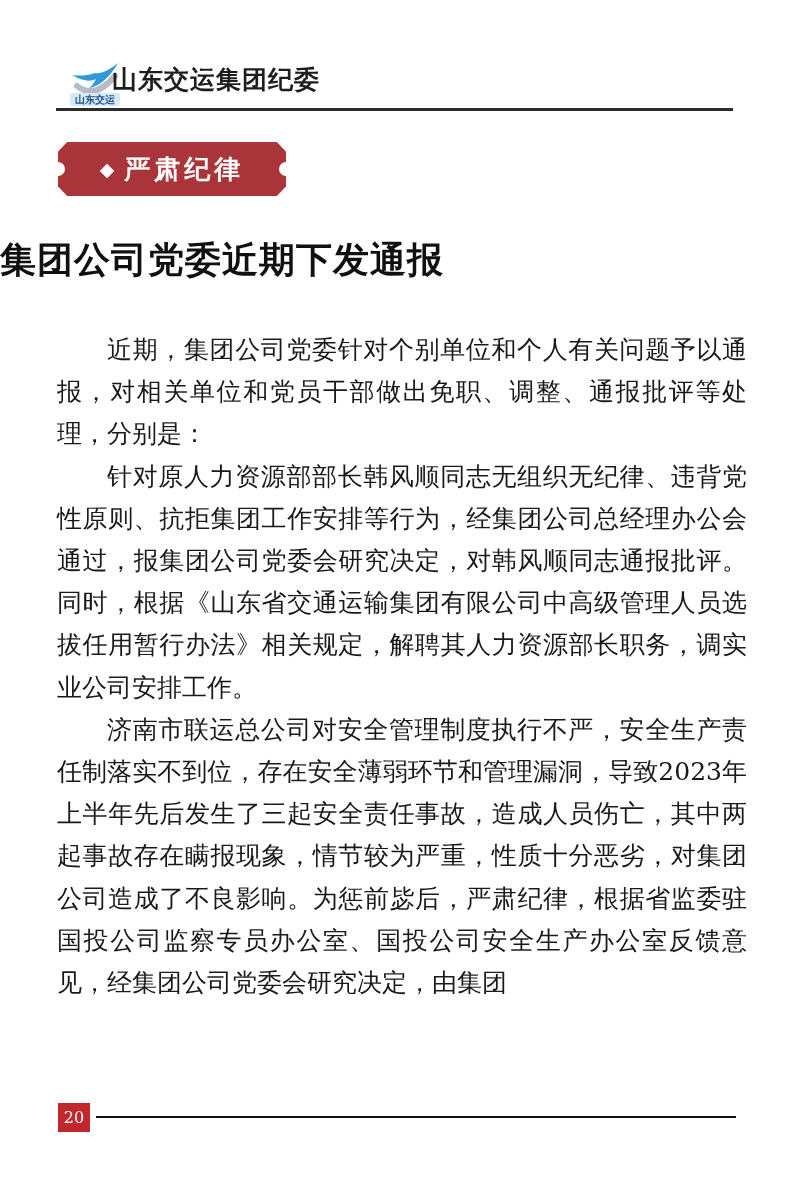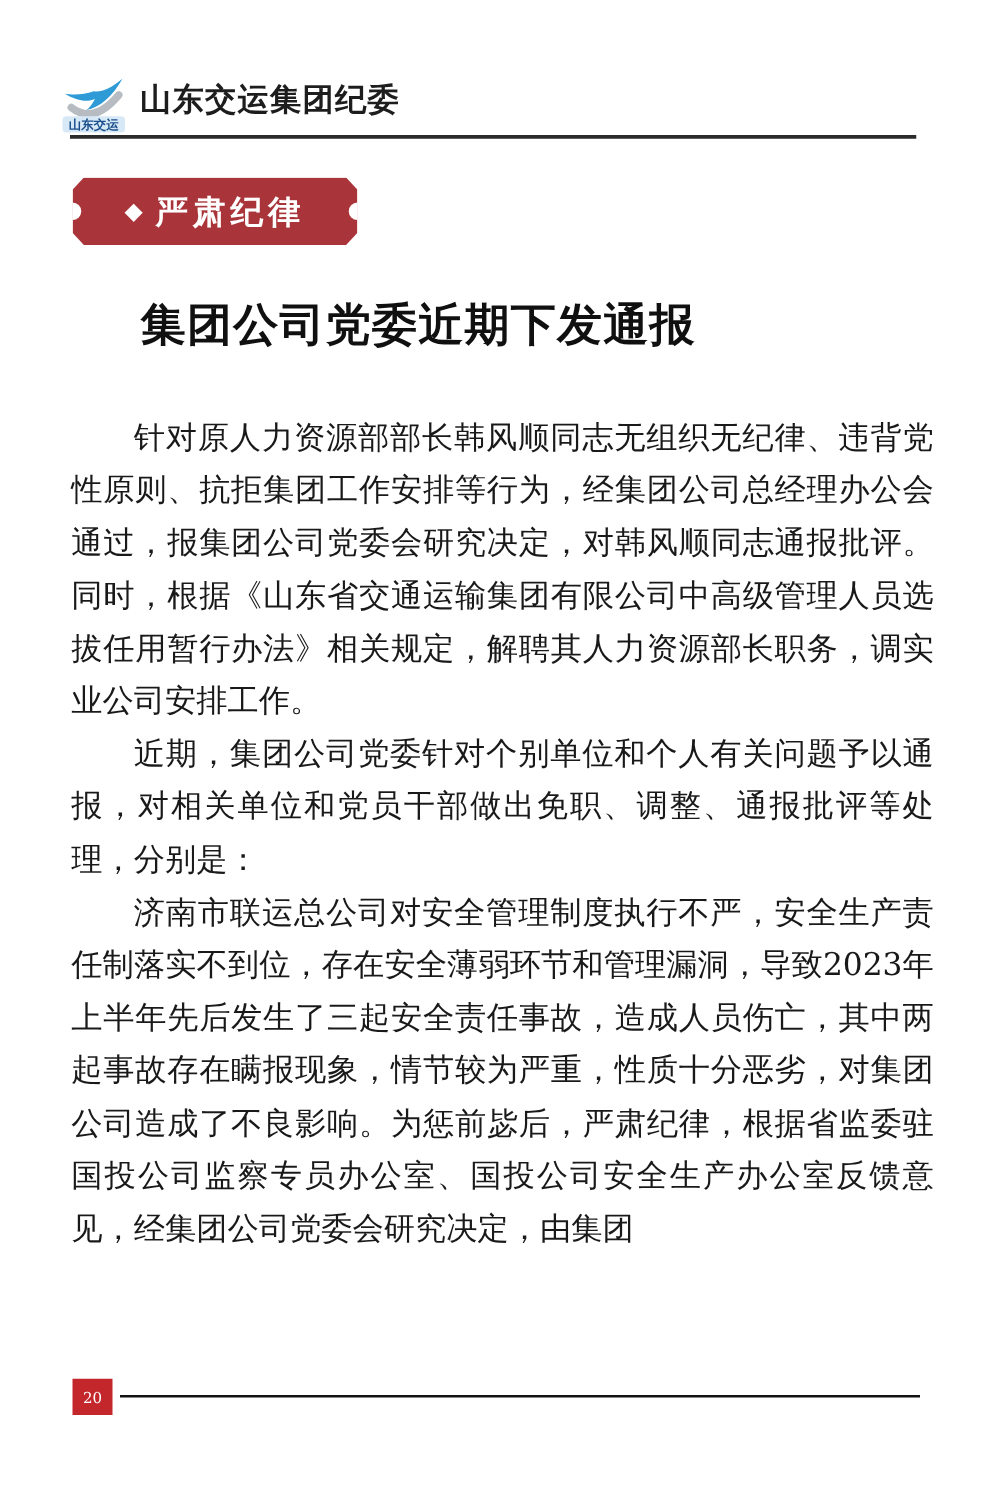--- a/index.html
+++ b/index.html
@@ -6,21 +6,21 @@
   body {
     width: 800px; height: 1204px;
     background: #ffffff;
     position: relative;
     font-family: "DejaVu Serif", serif;
     overflow: hidden;
   }
 
   
   .logo {
-    position: absolute; left: 48px; top: 55px;
+    position: absolute; left: 68px; top: 55px;
     width: 54px; height: 52px;
   }
   .brand-title {
     position: absolute; left: 112px; top: 63px;
     font-family: "DejaVu Sans", sans-serif;
     font-weight: bold; font-size: 25px;
     color: #1d1d1d; letter-spacing: 1px;
     white-space: nowrap;
   }
   .header-rule {
@@ -51,42 +51,42 @@
   }
   .badge-label {
     font-family: "DejaVu Sans", sans-serif;
     font-weight: bold; font-size: 26px;
     letter-spacing: 4px; white-space: nowrap;
   }
 
   
   .article-title {
     position: absolute; left: 0; top: 236px;
-    width: 669px; text-align: center;
+    width: 669px; 
     font-family: Liberation Serif, serif;
     font-weight: bold; font-size: 36px;
     color: #101010; letter-spacing: 1px;
   }
   .article-body {
     position: absolute; left: 57px; top: 329px;
     width: 690px;
     font-family: "DejaVu Serif", serif;
     font-size: 25px; line-height: 42.2px;
     color: #191919;
     text-align: justify;
   }
   .article-body p { margin: 0; text-indent: 2em; }
 
   
   .page-number {
     position: absolute; left: 58px; top: 1103px;
     width: 32px; height: 29px;
     background: #c3272b; color: #ffffff;
     display: flex; align-items: center; justify-content: center;
-    font-family: "DejaVu Serif", serif; font-size: 12px;
+    font-family: "DejaVu Serif", serif; font-size: 16px;
   }
   .footer-rule {
     position: absolute; left: 96px; top: 1116px;
     width: 640px; height: 2px;
     background: #111111;
   }
 </style>
 </head>
 <body>
 
@@ -104,21 +104,21 @@
   <div class="header-rule"></div>
 
   <div class="badge">
     <span class="badge-icon">◆</span>
     <span class="badge-label">严肃纪律</span>
   </div>
 
   <div class="article-title">集团公司党委近期下发通报</div>
 
   <div class="article-body">
+    <p>近期，集团公司党委针对个别单位和个人有关问题予以通报，对相关单位和党员干部做出免职、调整、通报批评等处理，分别是：</p>
     <p>针对原人力资源部部长韩风顺同志无组织无纪律、违背党性原则、抗拒集团工作安排等行为，经集团公司总经理办公会通过，报集团公司党委会研究决定，对韩风顺同志通报批评。同时，根据《山东省交通运输集团有限公司中高级管理人员选拔任用暂行办法》相关规定，解聘其人力资源部长职务，调实业公司安排工作。</p>
-    <p>近期，集团公司党委针对个别单位和个人有关问题予以通报，对相关单位和党员干部做出免职、调整、通报批评等处理，分别是：</p>
     <p>济南市联运总公司对安全管理制度执行不严，安全生产责任制落实不到位，存在安全薄弱环节和管理漏洞，导致2023年上半年先后发生了三起安全责任事故，造成人员伤亡，其中两起事故存在瞒报现象，情节较为严重，性质十分恶劣，对集团公司造成了不良影响。为惩前毖后，严肃纪律，根据省监委驻国投公司监察专员办公室、国投公司安全生产办公室反馈意见，经集团公司党委会研究决定，由集团</p>
   </div>
 
   <div class="page-number">20</div>
   <div class="footer-rule"></div>
 
 </div>
 
 </body></html>

